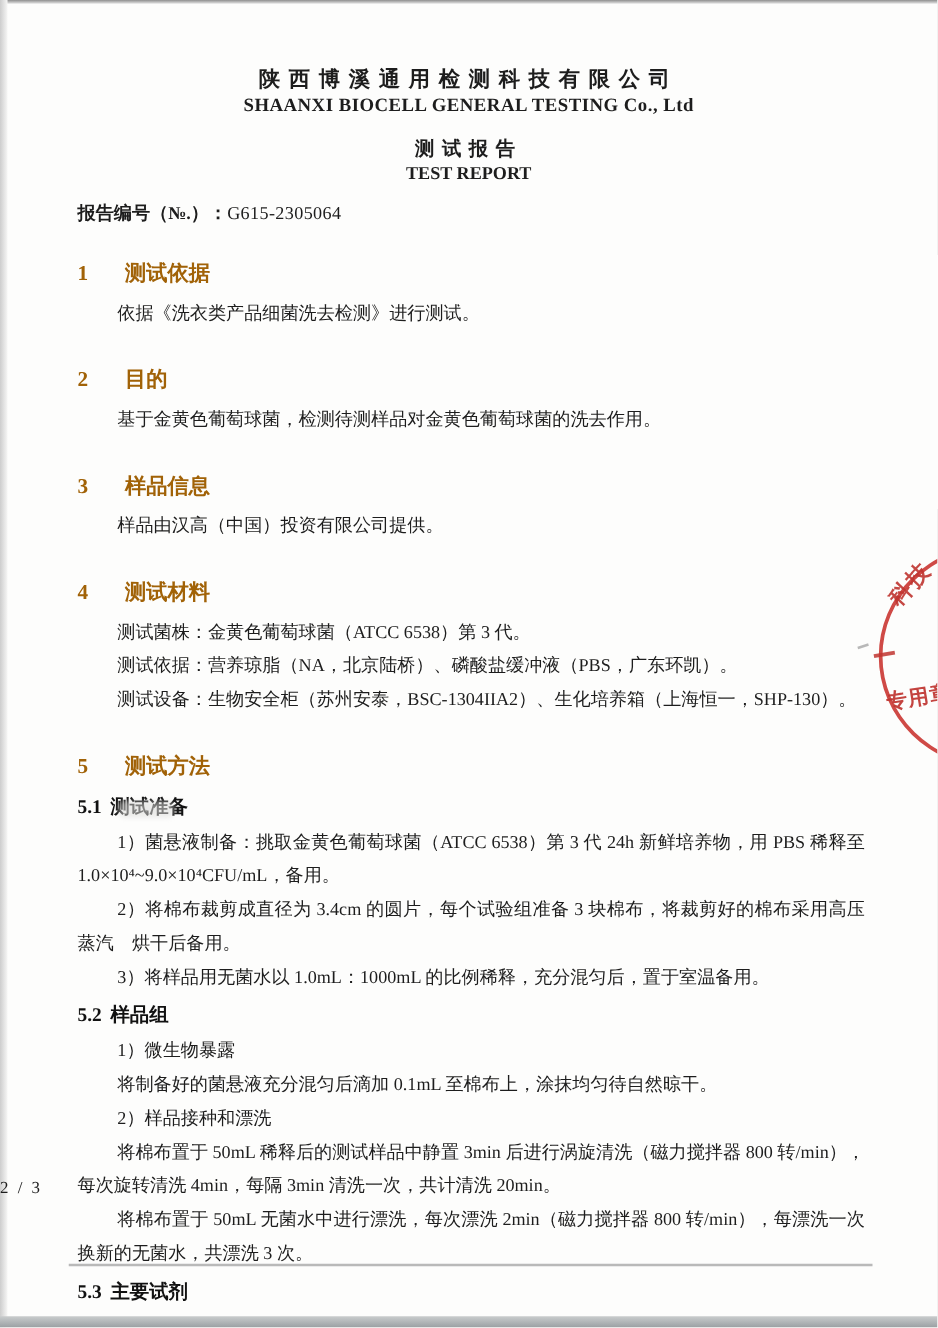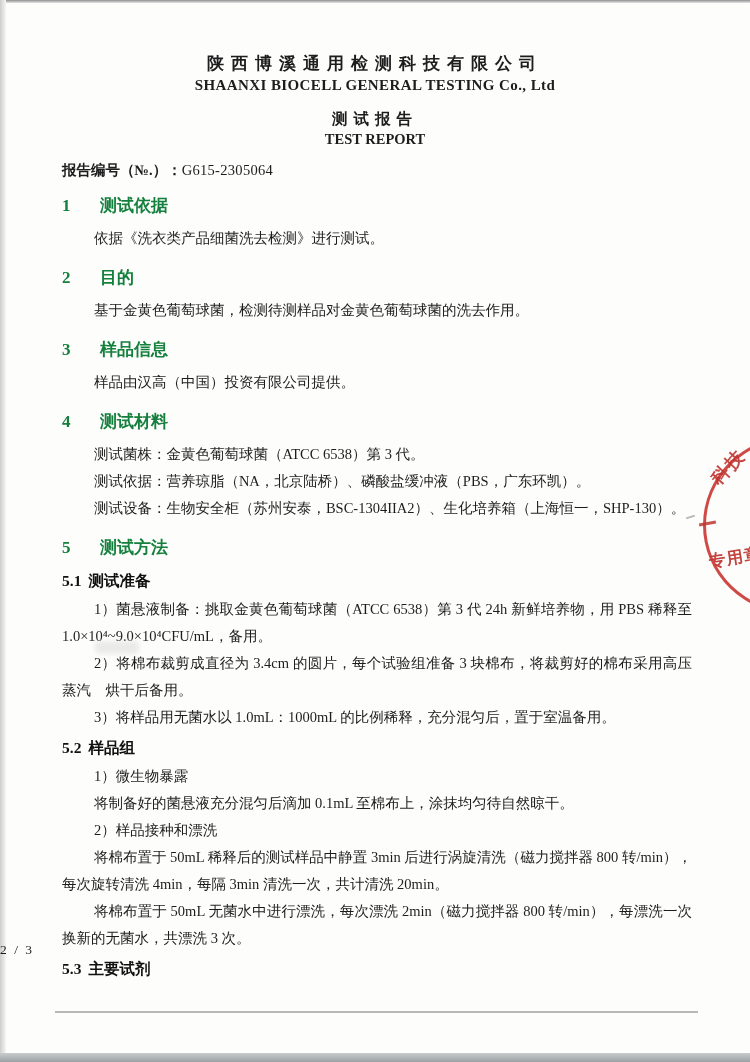--- a/index.html
+++ b/index.html
@@ -19,21 +19,21 @@
   .company-cn{font-size:17px;font-weight:bold;letter-spacing:7px;}
   .company-en{font-size:15px;font-weight:bold;margin-top:2px;letter-spacing:.4px;}
   .title-cn{font-size:15.5px;font-weight:bold;letter-spacing:6px;margin-top:15px;}
   .title-en{font-size:14.5px;font-weight:bold;margin-top:1px;}
   .report-no{margin:13px 58px 0 62px;text-align:left;font-size:14.5px;}
   .report-no .lbl{font-weight:bold;margin-top:48px;}
   .report-no .val{font-weight:normal;letter-spacing:.3px;margin-top:25px;}
 
   
   .doc{margin:2px 58px 0 62px;text-align:justify;}
-  h2.sec{margin:11px 0 4px;font-size:17px;line-height:30px;font-weight:bold;color:#15803d;}
+  h2.sec{margin:24px 0 4px;font-size:17px;line-height:30px;font-weight:bold;color:#a16207;}
   h2.sec .n{display:inline-block;min-width:12px;margin-right:26px;}
   h3.subsec{margin:3px 0 1px;font-size:15.5px;line-height:28px;font-weight:bold;color:#111;}
   h3.subsec .n{margin-right:7px;}
   p.para{margin:0;font-size:14.5px;line-height:27px;text-indent:2.2em;}
 
   
   .page-num{position:absolute;left:0;right:0;top:942px;text-align:left;font-size:13.5px;letter-spacing:2px;}
   .foot-rule{position:absolute;left:55px;right:52px;top:1011px;border-top:2px solid #b9b9b9;}
   .email{position:absolute;left:0;right:0;top:1019px;text-align:center;
          font-family:"DejaVu Sans","Liberation Sans",sans-serif;font-size:17.5px;color:#4b4b4b;}

